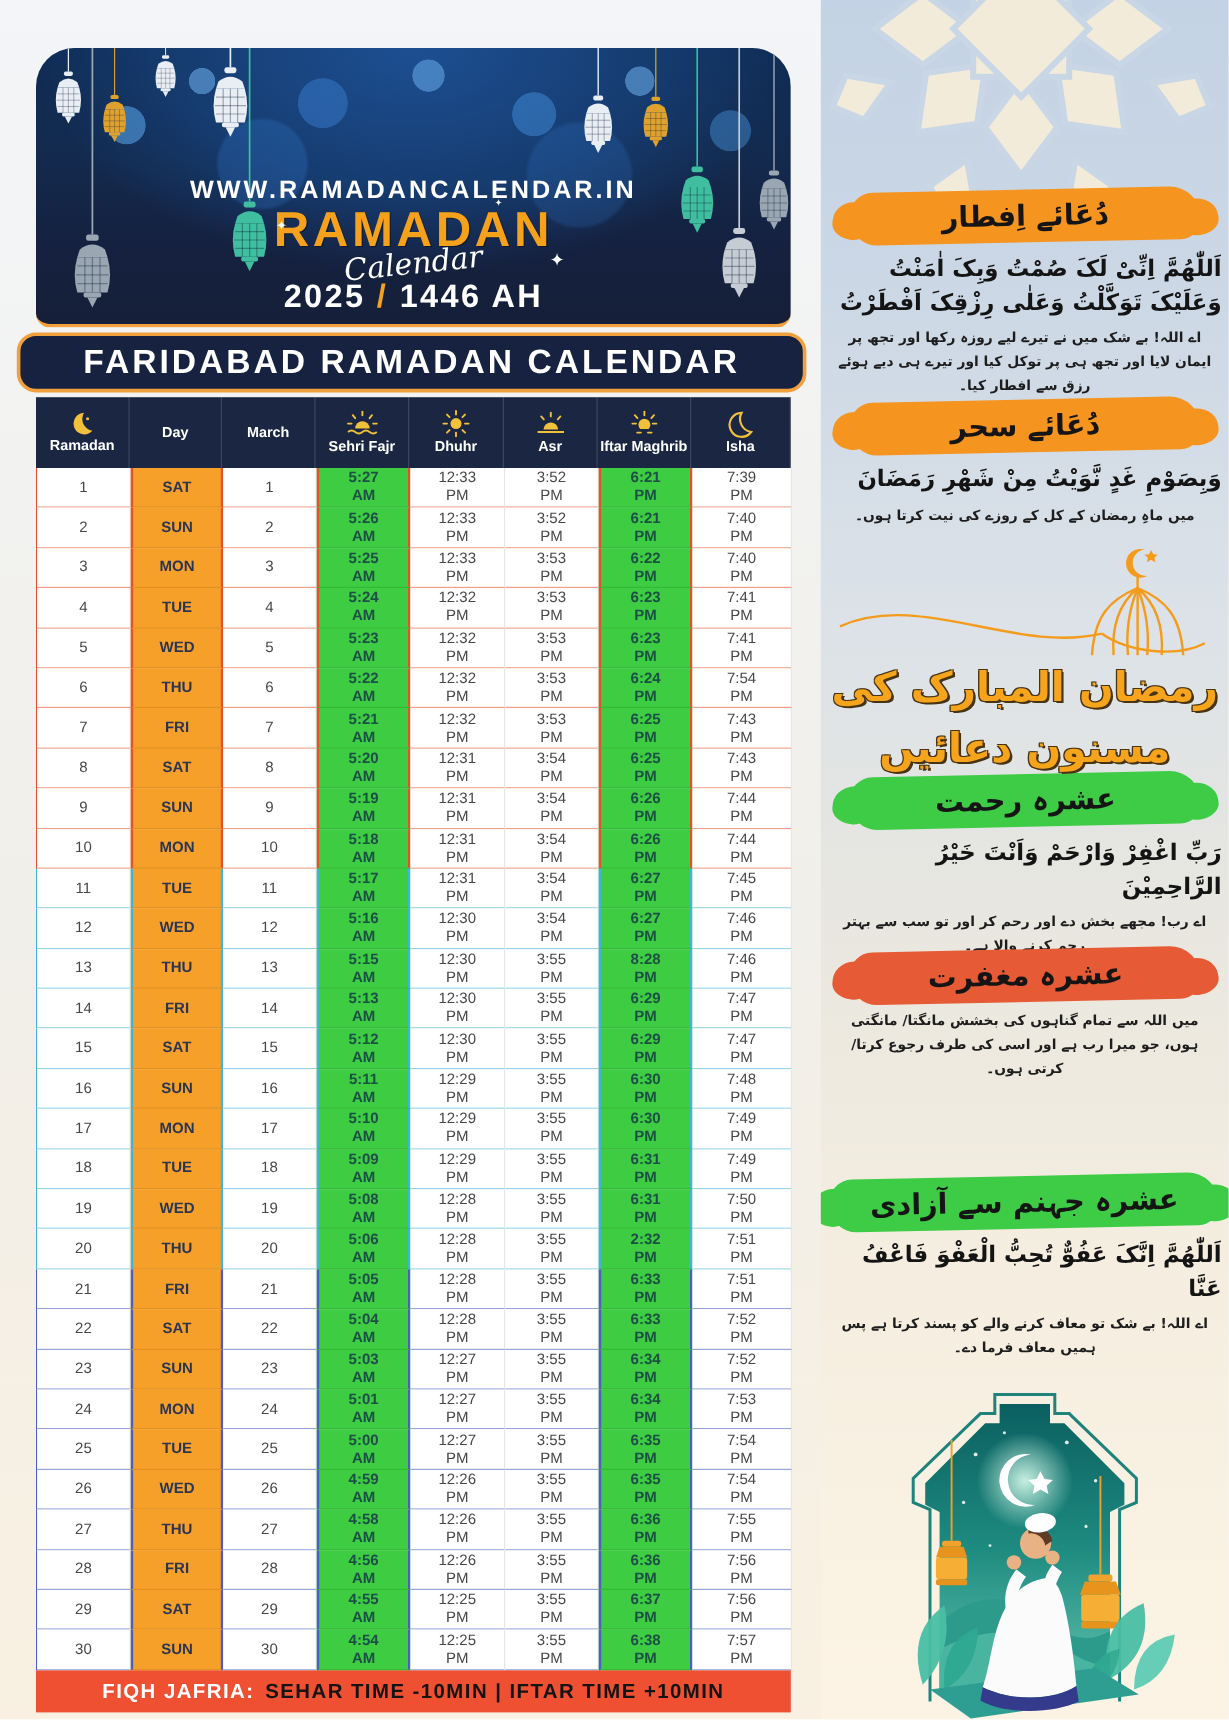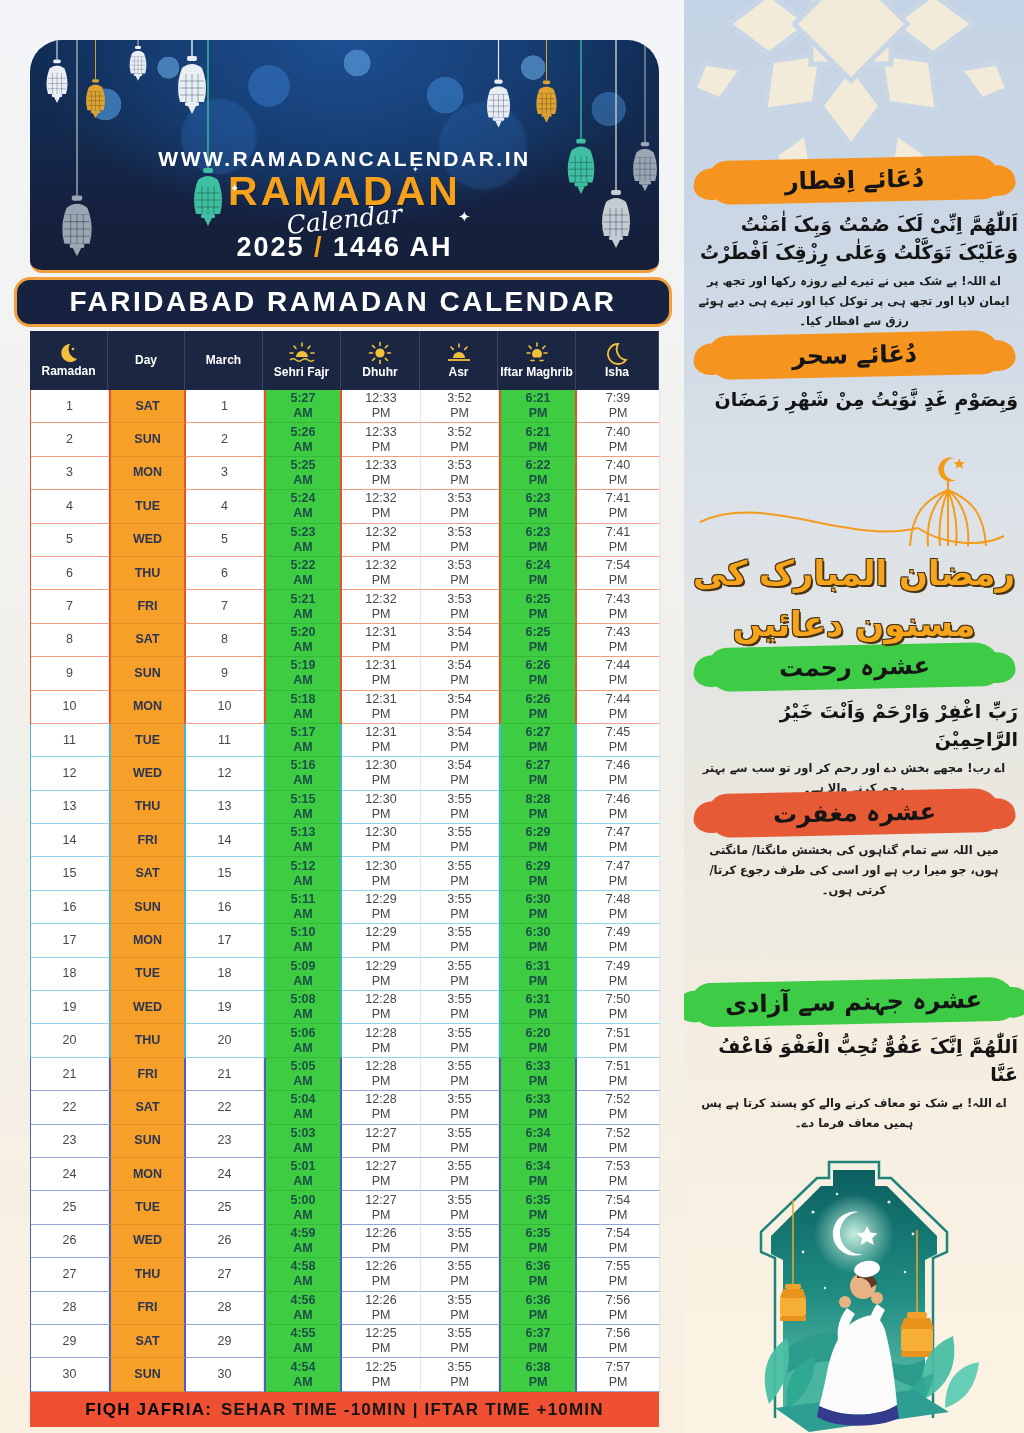--- a/index.html
+++ b/index.html
@@ -82,21 +82,21 @@
   .c-white{background:#fff;color:#474747;font-weight:500;border-right:1px solid #e6e6e6;}
   .c-day{background:#F6A02A;color:#2B3550;font-weight:700;border-left:2px solid var(--strong);
       border-right:2px solid var(--strong);border-bottom:1px solid #e2901f;}
   .c-green{background:#3DCC42;color:#1C4F46;font-weight:700;border-left:2px solid var(--strong);
       border-right:2px solid var(--strong);border-bottom:1px solid #35b83a;}
 
   
   .footerbar{position:absolute;left:30px;top:1392px;width:629px;height:35px;background:#F05032;
      display:flex;align-items:center;justify-content:center;gap:9px;font-size:17px;font-weight:700;
      letter-spacing:1.2px;}
-  .fl{color:#000000;}
+  .fl{color:#ffffff;}
   .ft{color:#141414;}
 </style>
 </head>
 <body>
 
 <div class="page">
 
   <div class="right-panel">
     <svg class="ornament" viewBox="0 0 345 345">
       <g transform="translate(172,172)" fill="#F2EBDA" stroke="#C9D6E6" stroke-width="5">
@@ -118,21 +118,21 @@
             <path d="M0 42 L30 82 L0 122 L-30 82 Z" transform="rotate(315)"></path>
             <path d="M0 118 L20 150 L0 170 L-20 150 Z" transform="rotate(337.5)"></path>
           </g>
         <rect x="-40" y="-40" width="80" height="80"></rect>
         <rect x="-40" y="-40" width="80" height="80" transform="rotate(45)"></rect>
       </g>
     </svg>
 
     <div id="sections">
         <div class="dua-section sec-iftar"><div class="brush" style="background: rgb(245, 148, 31);"><span>دُعَائے اِفطار</span></div><div class="arabic">اَللّٰهُمَّ اِنِّیْ لَکَ صُمْتُ وَبِکَ اٰمَنْتُ وَعَلَیْکَ تَوَکَّلْتُ وَعَلٰی رِزْقِکَ اَفْطَرْتُ</div><div class="urdu">اے اللہ! بے شک میں نے تیرے لیے روزہ رکھا اور تجھ پر ایمان لایا اور تجھ ہی پر توکل کیا اور تیرے ہی دیے ہوئے رزق سے افطار کیا۔</div></div>
-        <div class="dua-section sec-sehar"><div class="brush" style="background: rgb(245, 148, 31);"><span>دُعَائے سحر</span></div><div class="arabic">وَبِصَوْمِ غَدٍ نَّوَیْتُ مِنْ شَهْرِ رَمَضَانَ</div></div>
+        <div class="dua-section sec-sehar"><div class="brush" style="background: rgb(245, 148, 31);"><span>دُعَائے سحر</span></div><div class="arabic">وَبِصَوْمِ غَدٍ نَّوَیْتُ مِنْ شَهْرِ رَمَضَانَ</div><div class="urdu">میں ماہِ رمضان کے کل کے روزے کی نیت کرتا ہوں۔</div></div>
         <div class="dua-section sec-rehmat"><div class="brush" style="background: rgb(62, 204, 71);"><span>عشرہ رحمت</span></div><div class="arabic">رَبِّ اغْفِرْ وَارْحَمْ وَاَنْتَ خَیْرُ الرَّاحِمِیْنَ</div><div class="urdu">اے رب! مجھے بخش دے اور رحم کر اور تو سب سے بہتر رحم کرنے والا ہے۔</div></div>
         <div class="dua-section sec-maghfirat"><div class="brush" style="background: rgb(230, 91, 53);"><span>عشرہ مغفرت</span></div><div class="urdu">میں اللہ سے تمام گناہوں کی بخشش مانگتا/ مانگتی ہوں، جو میرا رب ہے اور اسی کی طرف رجوع کرتا/کرتی ہوں۔</div></div>
         <div class="dua-section sec-azadi"><div class="brush" style="background: rgb(62, 204, 71);"><span>عشرہ جہنم سے آزادی</span></div><div class="arabic">اَللّٰهُمَّ اِنَّکَ عَفُوٌّ تُحِبُّ الْعَفْوَ فَاعْفُ عَنَّا</div><div class="urdu">اے اللہ! بے شک تو معاف کرنے والے کو پسند کرتا ہے پس ہمیں معاف فرما دے۔</div></div>
       </div>
 
     <svg class="dome-divider" viewBox="0 0 312 100">
       <g fill="none" stroke="#F49B1B" stroke-width="2">
         <path d="M4 72 C70 42 150 95 222 78"></path>
         <path d="M222 78 C245 94 285 98 308 86"></path>
         <path d="M252 40 C228 50 216 64 214 96"></path>
@@ -1020,21 +1020,21 @@
           </div>
           <div class="cell c-white">
             <div>12:28</div>
             <div>PM</div>
           </div>
           <div class="cell c-white">
             <div>3:55</div>
             <div>PM</div>
           </div>
           <div class="cell c-green">
-            <div>6:20</div>
+            <div>2:32</div>
             <div>PM</div>
           </div>
           <div class="cell c-white">
             <div>7:51</div>
             <div>PM</div>
           </div>
         </div>
         <div class="row g3">
           <div class="cell c-white">21</div>
           <div class="cell c-day">FRI</div>

